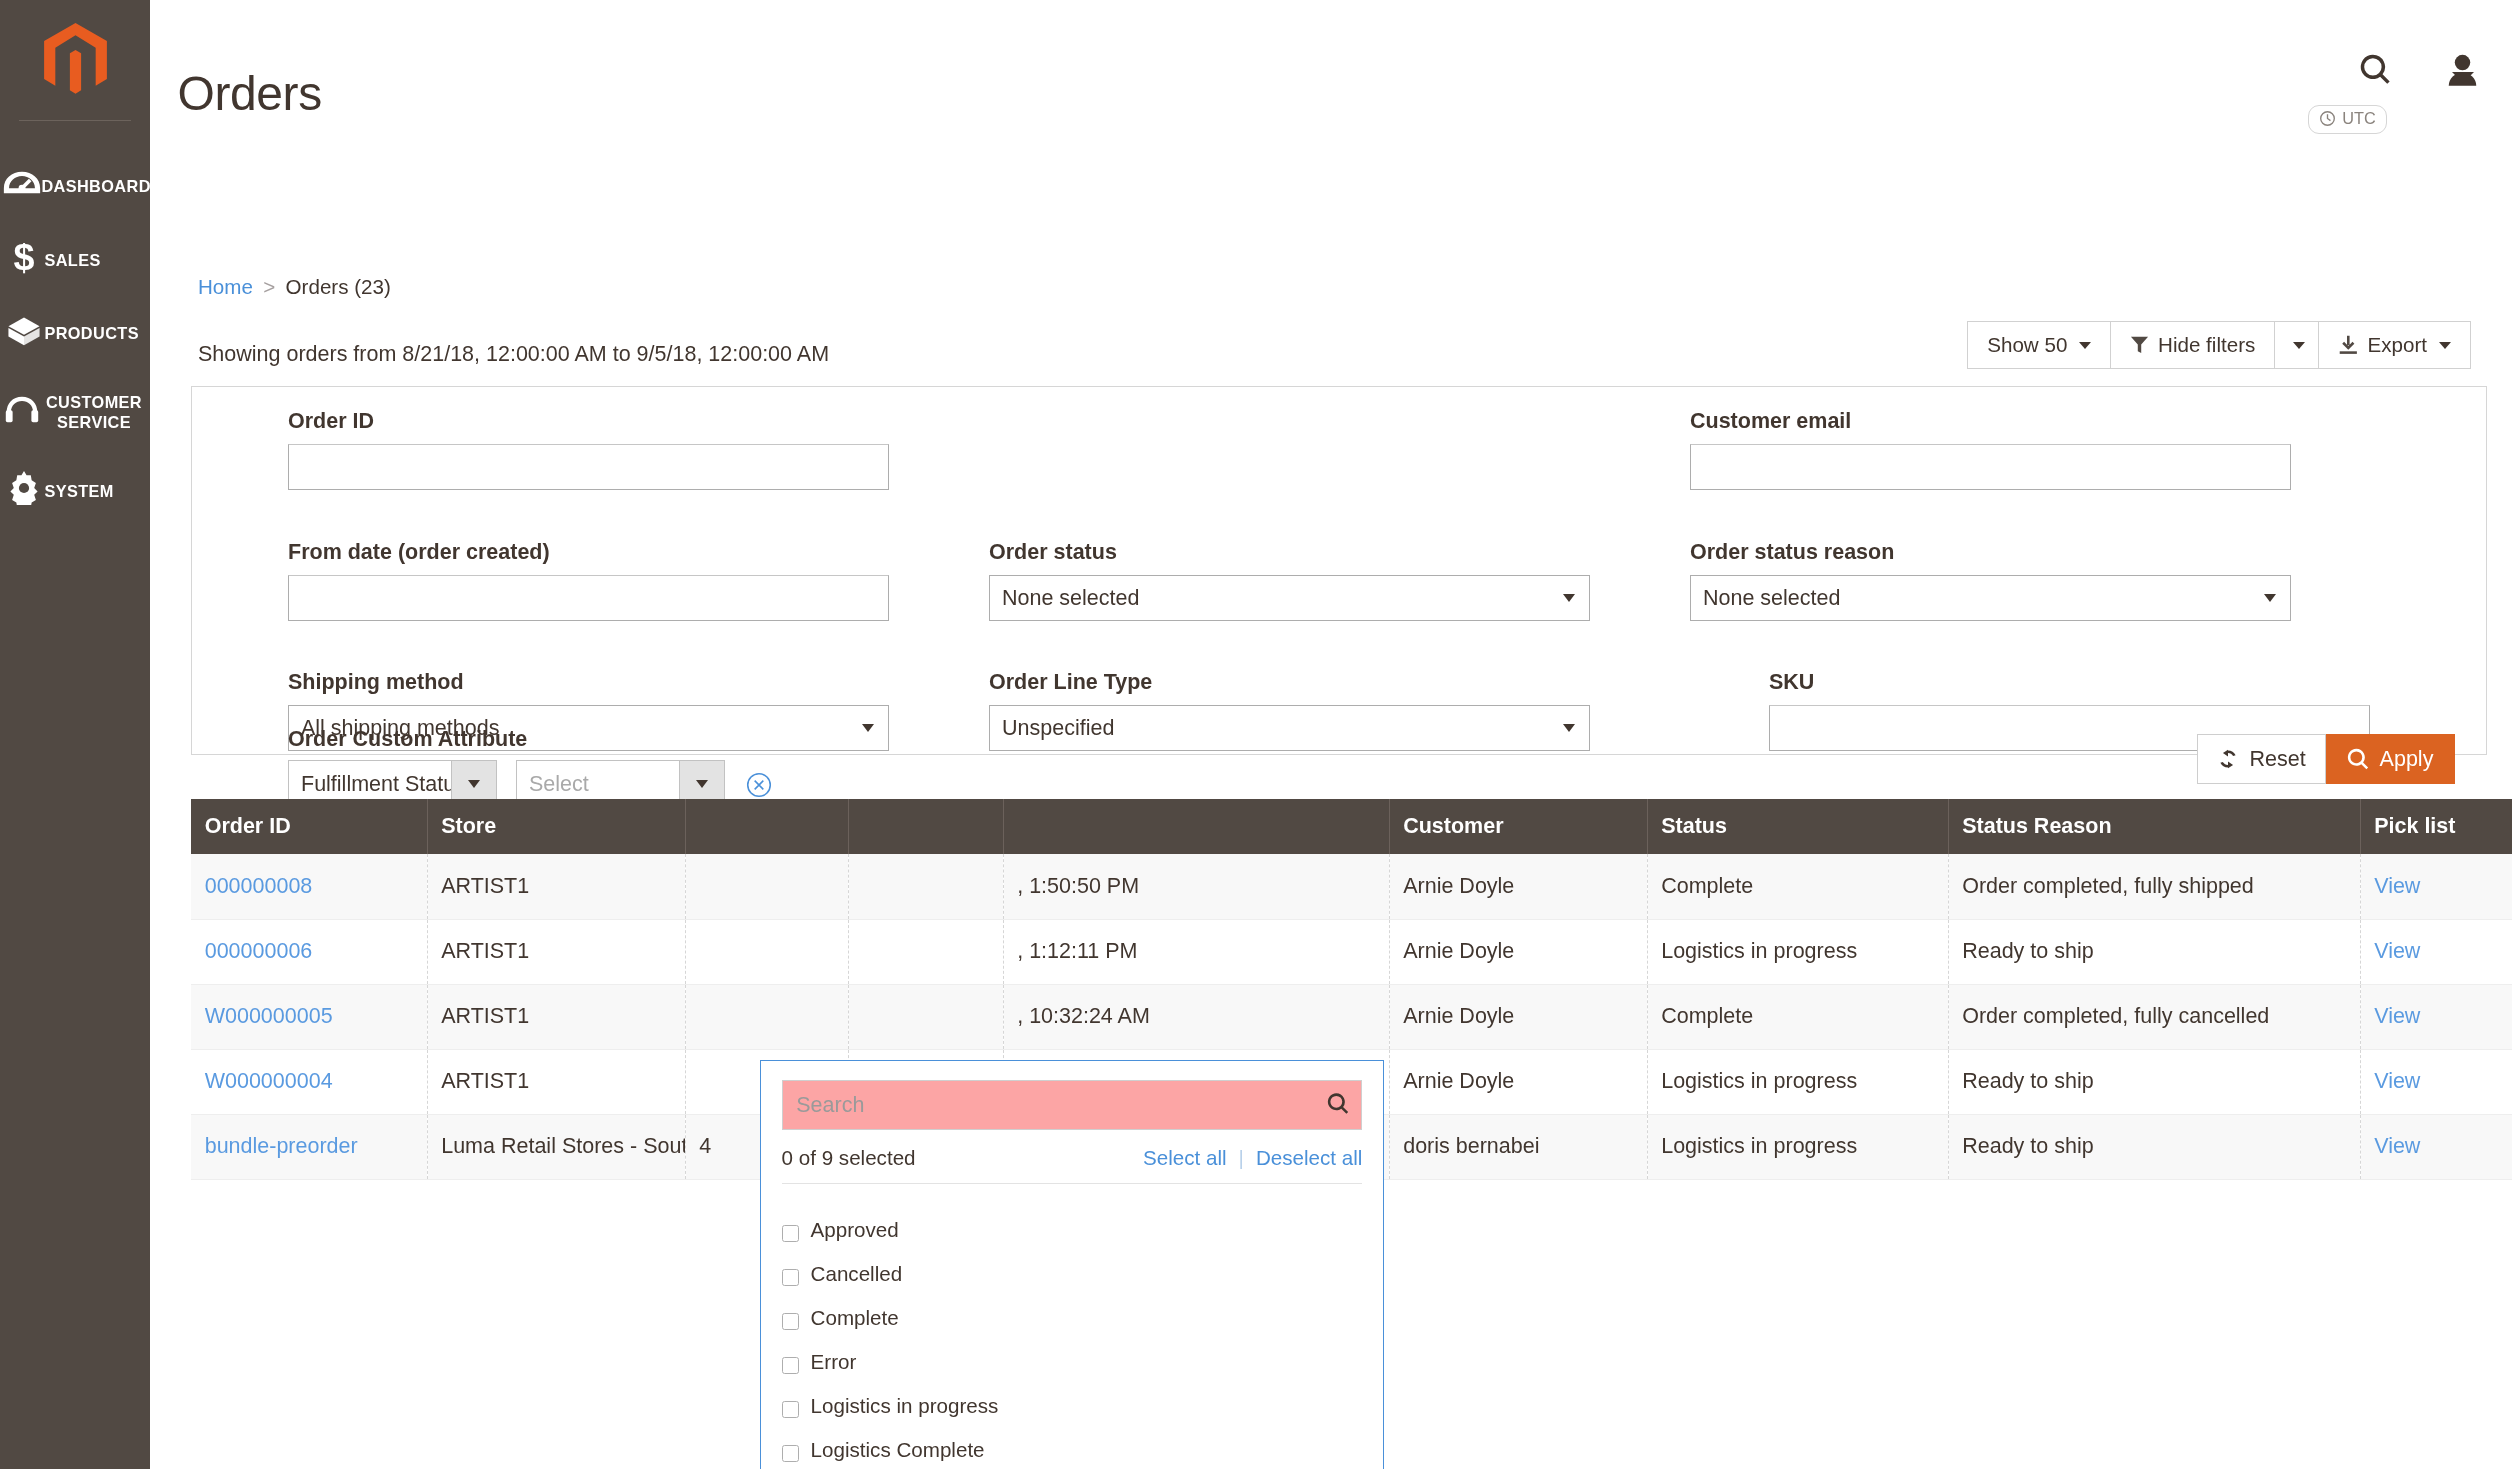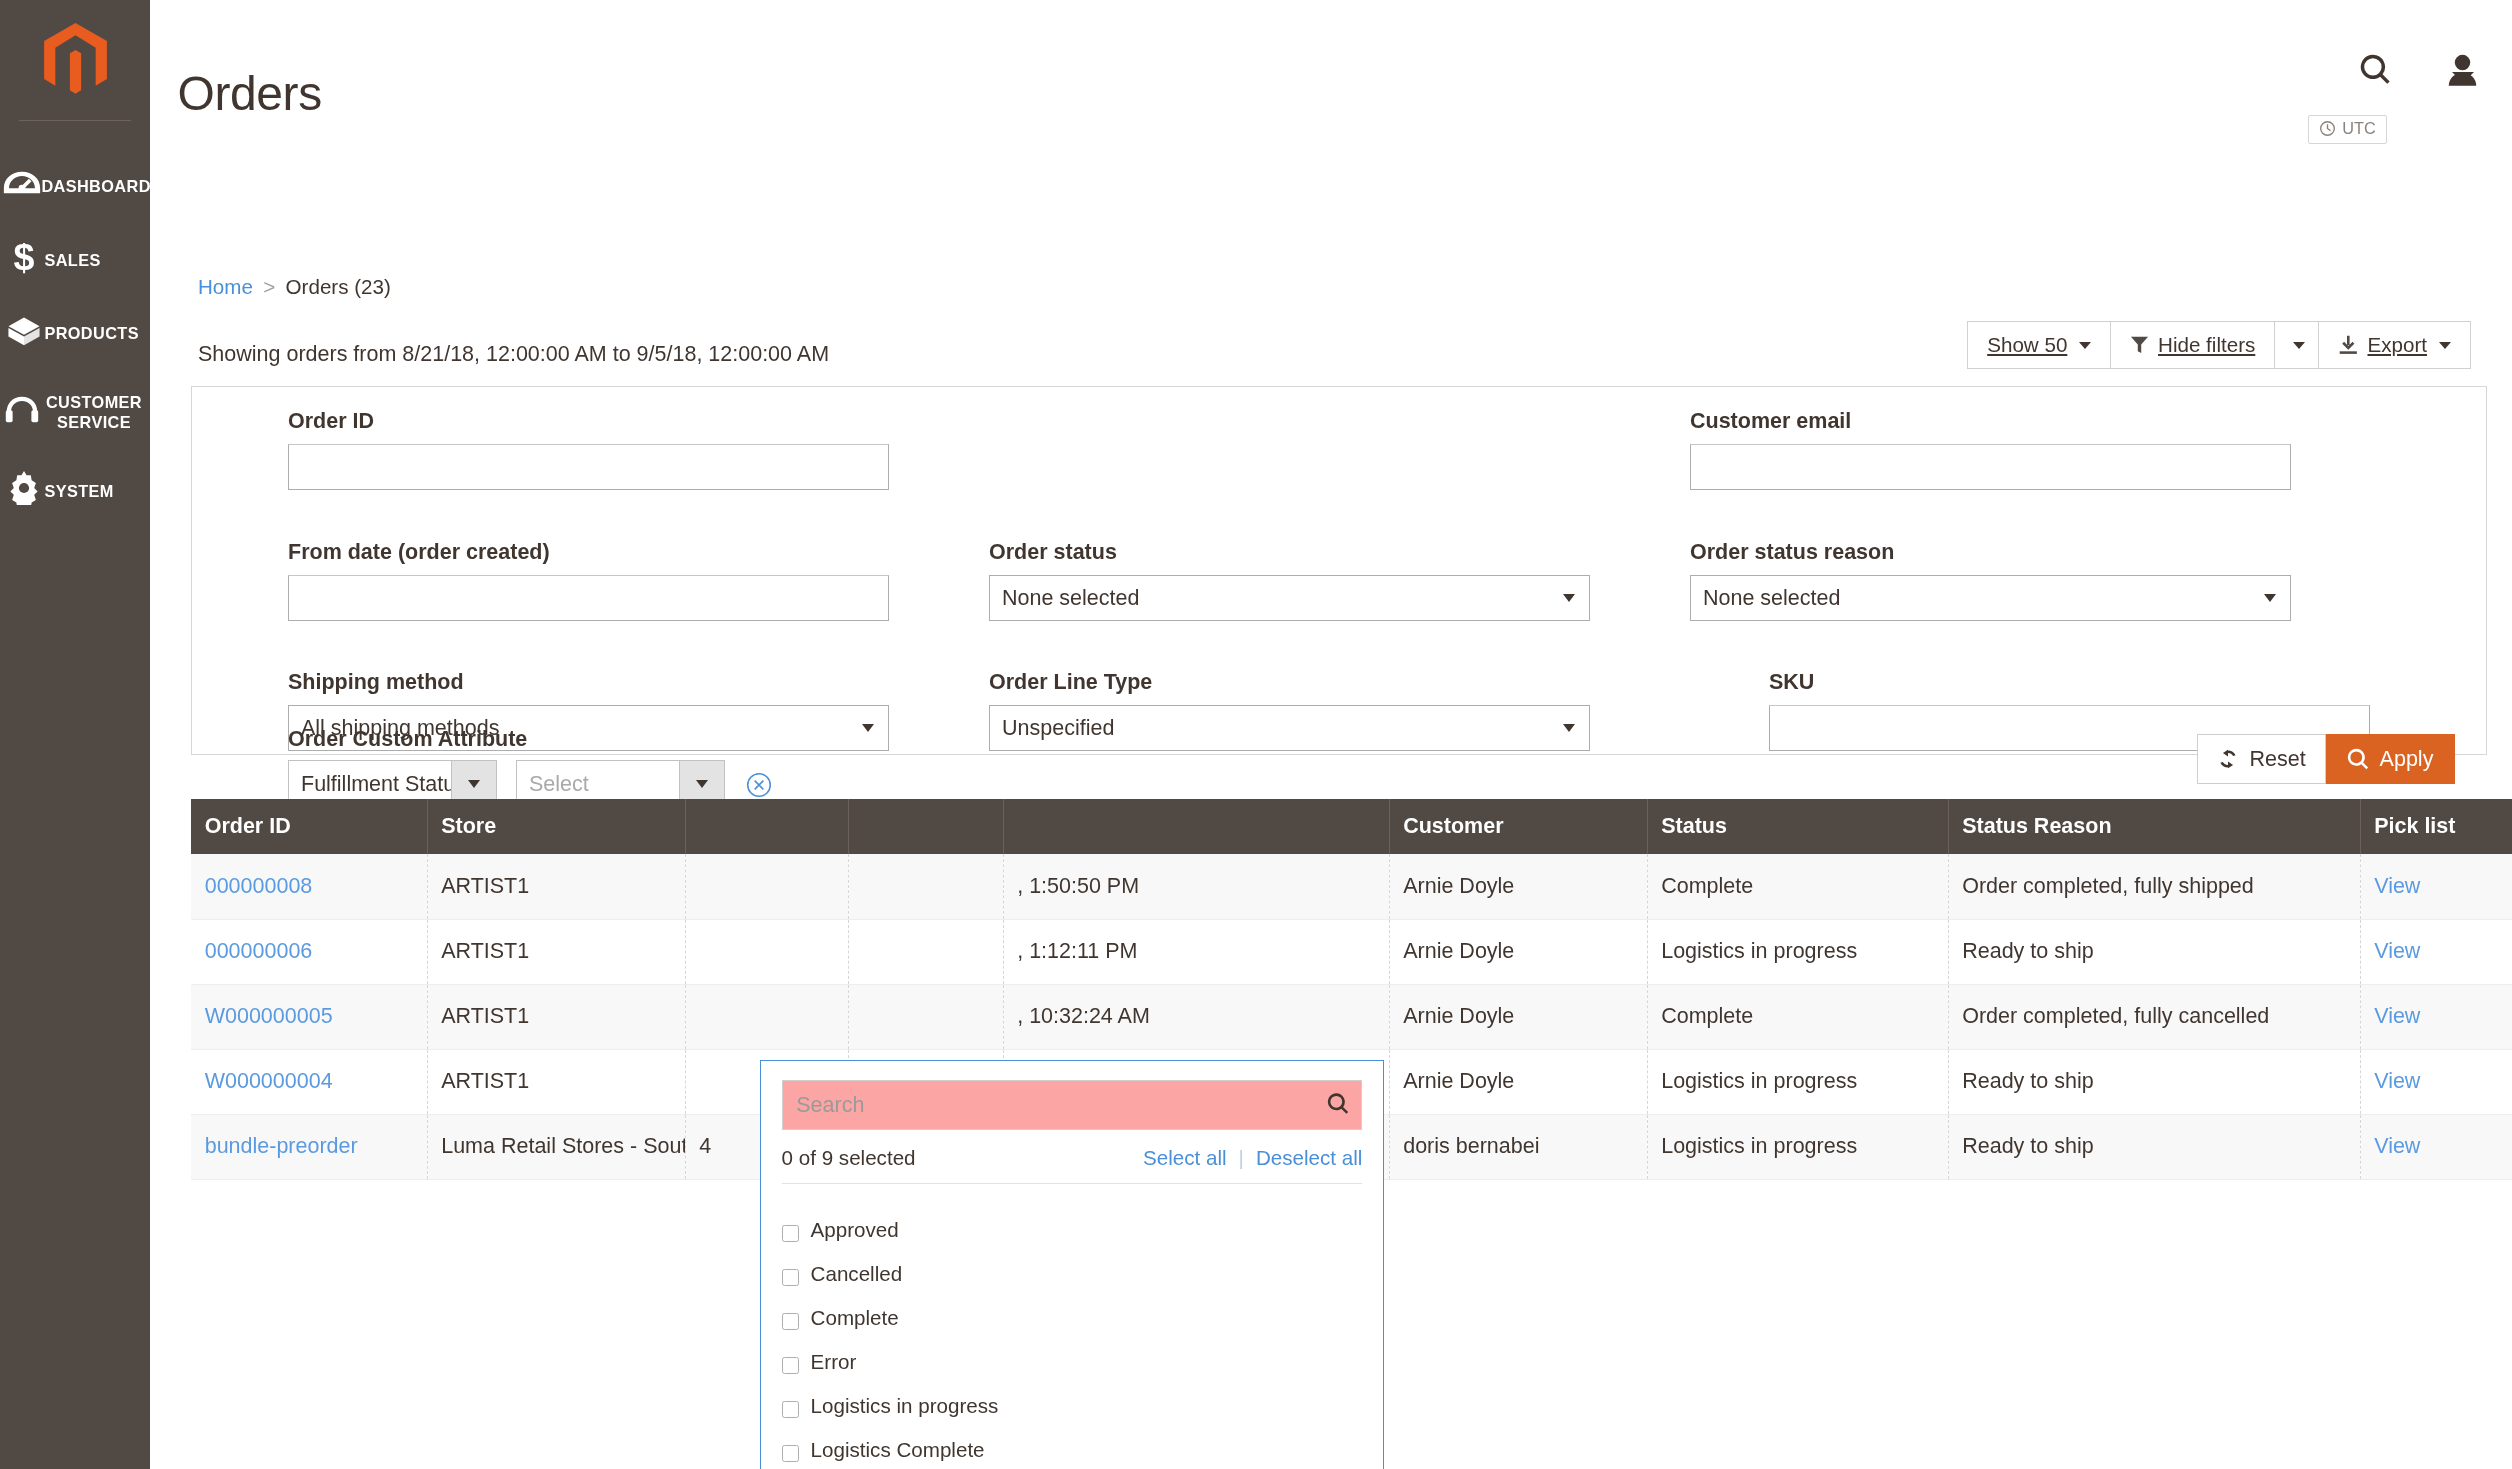--- a/index.html
+++ b/index.html
@@ -39,22 +39,22 @@
   #page-title{
     position:absolute; left:27.5px; top:34px;
     font-size:48px; font-weight:400; color:#41362f; letter-spacing:-0.4px;
   }
   #header-actions{
     position:absolute; right:34px; top:53px; display:flex; align-items:center; gap:55px;
   }
   .hdr-icon{ cursor:pointer; display:flex; align-items:center; }
   .hdr-icon svg{ fill:#41362f; }
   #utc-badge{
-    position:absolute; right:125px; top:115px;
-    border:0.9px solid #d6d6d6; border-radius:2px;
+    position:absolute; right:125px; top:105px;
+    border:0.9px solid #d6d6d6; border-radius:11px;
     padding:3.4px 10.3px 4.3px; font-size:16.3px; color:#8a837d;
     display:flex; align-items:center; gap:6px; background:#fff;
   }
   #utc-badge svg{ fill:none; stroke:#8a837d; stroke-width:1.6; }
   #hdr-caret{
     position:absolute; right:38px; top:72px;
     width:0;height:0;border-left:11px solid transparent;border-right:11px solid transparent;
     border-top:11px solid #41362f; cursor:pointer;
   }
 
@@ -69,21 +69,20 @@
 
   
   #toolbar{
     position:absolute; right:41px; top:175px; display:flex; align-items:stretch; height:48px;
   }
   .tb-btn{
     display:flex; align-items:center; gap:8.6px;
     background:#ffffff; border:0.9px solid #d1d1d1; margin-left:-0.9px;
     padding:0 19px; font-size:20.6px; color:#41362f; cursor:pointer;
     white-space:nowrap;
-    text-decoration:underline;
   }
   .tb-btn svg{ fill:#514943; }
   .tb-caret{
     width:0;height:0;border-left:6.9px solid transparent;border-right:6.9px solid transparent;
     border-top:7.7px solid #41362f; margin-left:3.4px;
   }
   .tb-arrow-only{ padding:0 13.7px; }
 
   
   #filter-panel{

